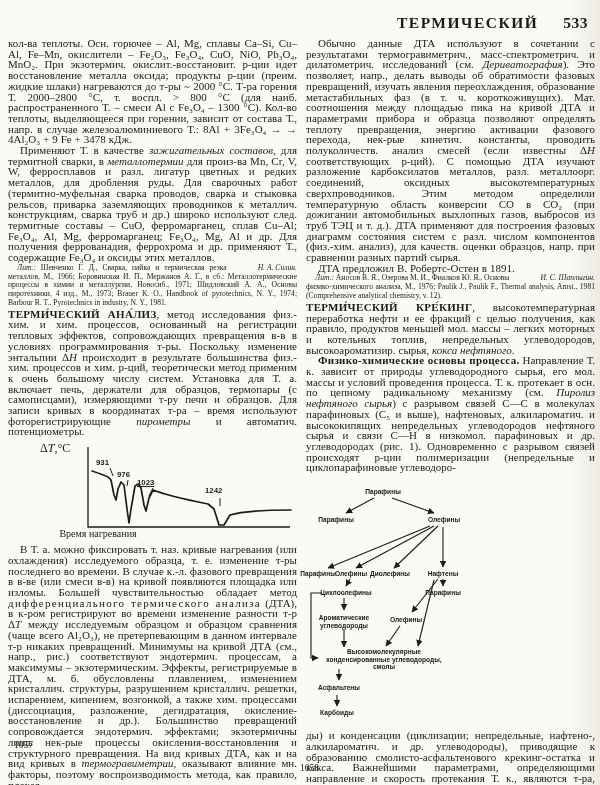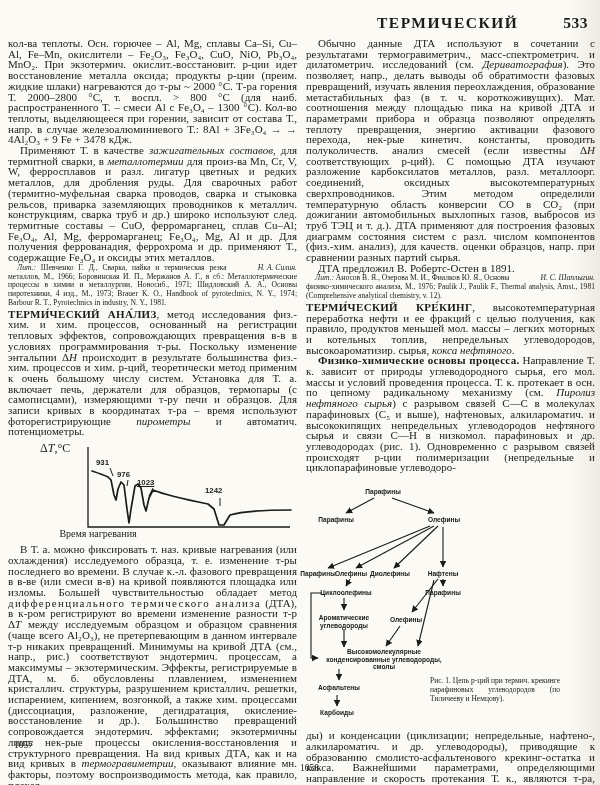--- a/index.html
+++ b/index.html
@@ -9,21 +9,21 @@
     font-family:"Liberation Serif","DejaVu Serif",serif;
     color:#1b1b1b;
     -webkit-font-smoothing:antialiased;
   }
   .page{position:relative;width:600px;height:785px;}
   .running-head{
     position:absolute;left:305px;top:14px;width:283px;
     display:flex;align-items:baseline;
     font-weight:bold;font-size:15.5px;
   }
-  .running-head .rh-title{margin-left:72px;letter-spacing:1.5px;font-family:Liberation Serif, serif;}
+  .running-head .rh-title{margin-left:92px;letter-spacing:1.5px;font-family:Liberation Serif, serif;}
   .running-head .rh-num{margin-left:auto;letter-spacing:.5px;}
   .cols{position:absolute;left:8px;top:38px;width:586px;display:flex;gap:9px;}
   .col{width:289px;}
   p.body{
     margin:0;font-size:11px;line-height:10.7px;text-align:justify;
     text-indent:12px;word-spacing:.2px;
   }
   p.no-indent{text-indent:0;}
   p.lit{
     margin:1px 0;font-size:7.6px;line-height:8.8px;text-align:justify;text-indent:9px;
@@ -145,21 +145,20 @@
         <span class="dnode" style="left:45px;top:98px;">Олефины</span>
         <span class="dnode" style="left:84px;top:98px;">Диолефины</span>
         <span class="dnode" style="left:137px;top:98px;">Нафтены</span>
         <span class="dnode" style="left:40px;top:117px;">Циклоолефины</span>
         <span class="dnode" style="left:137px;top:117px;">Парафины</span>
         <span class="dnode" style="left:100px;top:144px;">Олефины</span>
         <span class="dnode wrap" style="left:38px;top:145px;width:62px;">Ароматические углеводороды</span>
         <span class="dnode wrap" style="left:78px;top:183px;width:136px;">Высокомолекулярные конденсированные углеводороды, смолы</span>
         <span class="dnode" style="left:33px;top:212px;">Асфальтены</span>
         <span class="dnode" style="left:31px;top:237px;">Карбоиды</span>
-        <div class="diag-caption">Рис. 1. Цепь р-ций при термич. крекинге парафиновых углеводородов (по Тиличееву и Немцову).</div>
       </div>
 
       <p class="body no-indent">ды) и конденсации (циклизации; непредельные, нафтено-, алкилароматич. и др. углеводороды), приводящие к образованию смолисто-асфальтенового крекинг-остатка и кокса. Важнейшими параметрами, определяющими направление и скорость протекания Т. к., являются т-ра, продолжительность и давление. Процесс начинает в заметной степени протекать при 300–350 °C и описывается кинетич. ур-нием первого порядка. Температурная зависимость константы скорости подчиняется ур-нию Аррениуса. Изменения давле-</p>
     </div>
   </div>
 
   <div class="footer-num f-left">1057</div>
   <div class="footer-num f-right">1058</div>
 </div>
 

